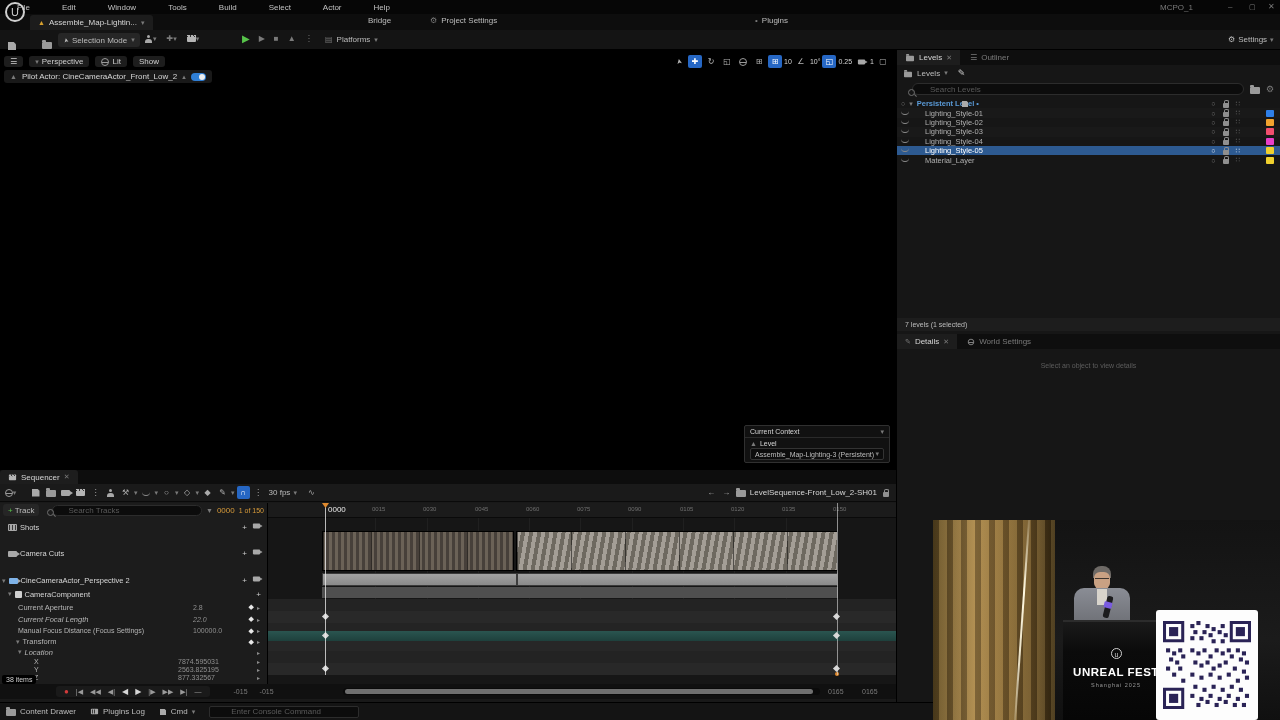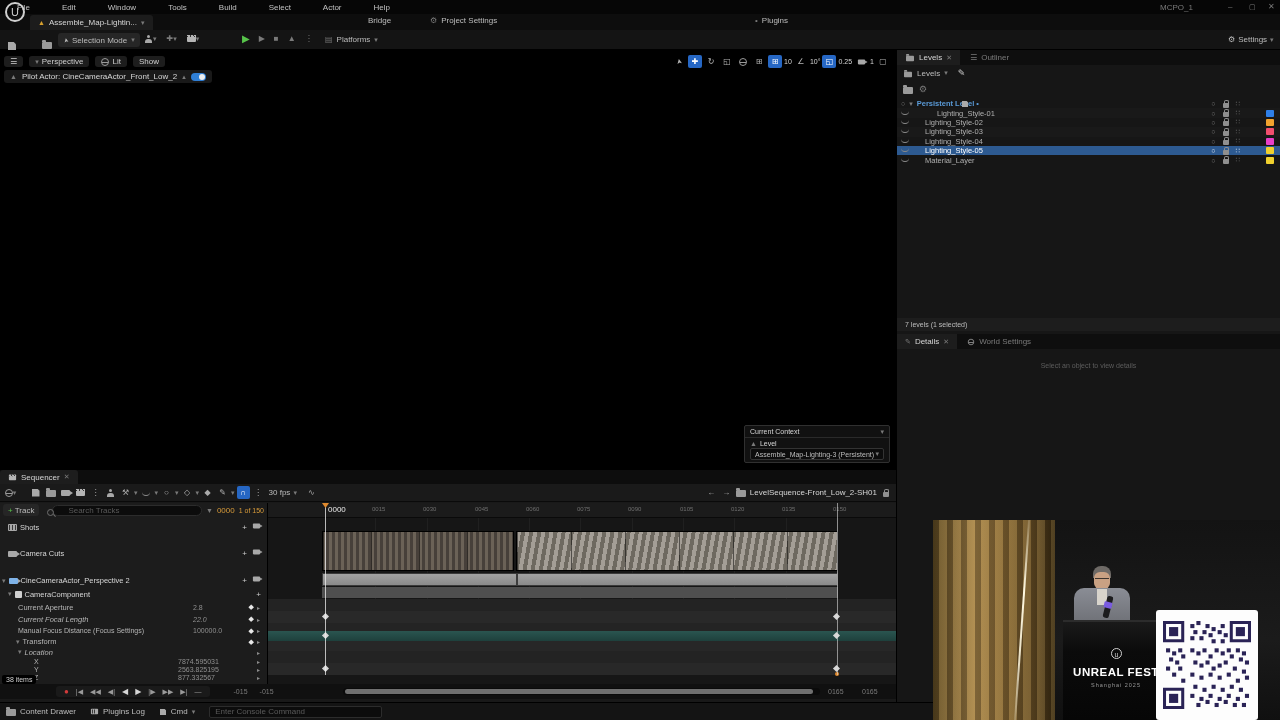--- a/index.html
+++ b/index.html
@@ -258,39 +258,43 @@
   <div class="r" style="height:16px;padding:0 6px;gap:10px;">
     <span class="r f8" style="gap:4px;">
       <span class="ic ic-folder" style="transform:scale(.8);"></span>
       <span>Levels</span>
       <span class="dim f7">▾</span>
     </span>
     <span style="font-size:9px;color:#cfcfcf;">✎</span>
   </div>
 
   <div class="r" style="height:16px;padding:0 6px;gap:6px;">
+    <div class="r" style="flex:1;position:relative;">
+      <span class="ic ic-search abs" style="left:5px;top:3px;"></span>
+      <input style="width: 100%; height: 12px; padding-left: 17px;" placeholder="Search Levels">
+    </div>
     <span class="ic ic-folder"></span>
     <span class="dim f9">⚙</span>
   </div>
 
   <div style="margin-top:2px;">
     <div class="lvrow">
       <span class="dim f7">○</span>
       <span class="dim f7">▾</span>
       <span style="color:#5a9bd8;font-weight:bold;">Persistent Level •</span>
       <span class="lv-ics">
           <span class="dim f7">○</span>
           <span class="ic ic-lock"></span>
           <span class="dim f7">∷</span>
         </span>
       <span class="ic ic-save abs" style="right:22px;transform:scale(.8);"></span>
     </div>
     <div class="lvrow">
       <span class="ic ic-eyec"></span>
-      <span style="margin-left:24px;">Lighting_Style-01</span>
+      <span style="margin-left:12px;">Lighting_Style-01</span>
       <span class="lv-ics">
           <span class="dim f7">○</span>
           <span class="ic ic-lock"></span>
           <span class="dim f7">∷</span>
         </span>
       <span class="sw" style="background: rgb(46, 127, 232);"></span>
     </div>
     <div class="lvrow">
       <span class="ic ic-eyec"></span>
       <span style="margin-left:12px;">Lighting_Style-02</span>
@@ -622,21 +626,21 @@
   </span>
   <span class="r f8" style="gap:4px;">
     <span class="ic ic-film" style="transform:scale(.8);"></span>
     <span>Plugins Log</span>
   </span>
   <span class="r f8" style="gap:4px;">
     <span class="ic ic-save" style="transform:scale(.8);"></span>
     <span>Cmd</span>
     <span class="dim f7">▾</span>
   </span>
-  <input style="width: 173px; height: 12px; border-radius: 2px; padding-left: 5px;" placeholder="Enter Console Command">
+  <input style="width: 150px; height: 12px; border-radius: 2px; padding-left: 21px;" placeholder="Enter Console Command">
 </div>
 
 <div id="presenter">
   <div class="stage-dark"></div>
   <div class="curtain"></div>
   <div class="cur-line"></div>
   <div class="hair"></div>
   <div class="face"></div>
   <div class="glasses"></div>
   <div class="jacket"></div>

